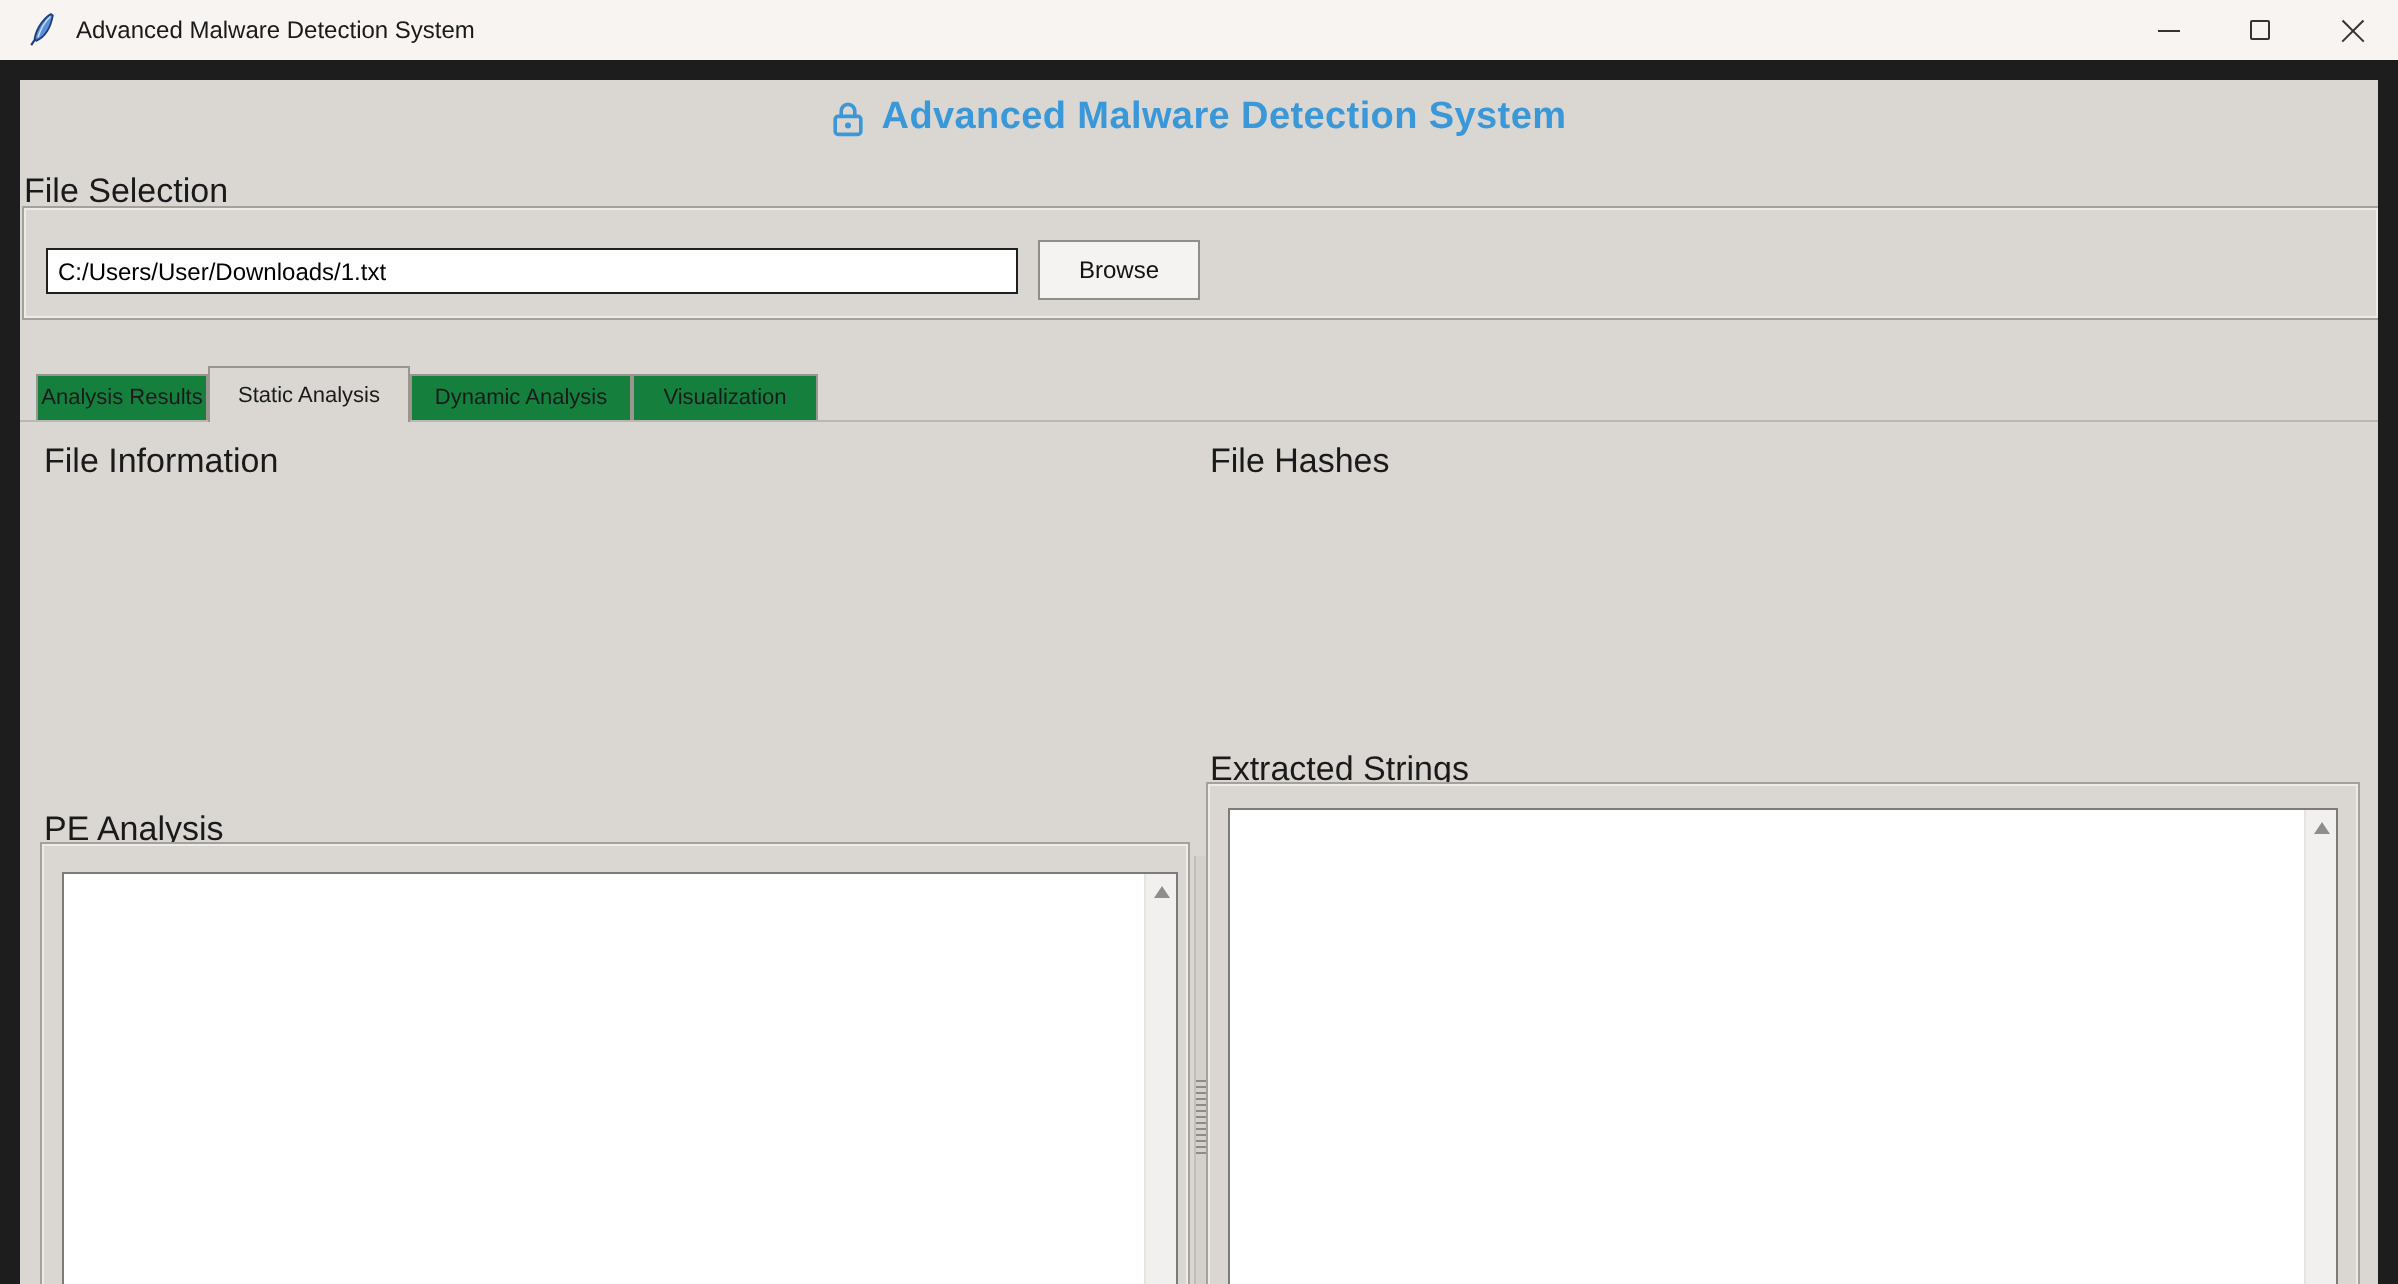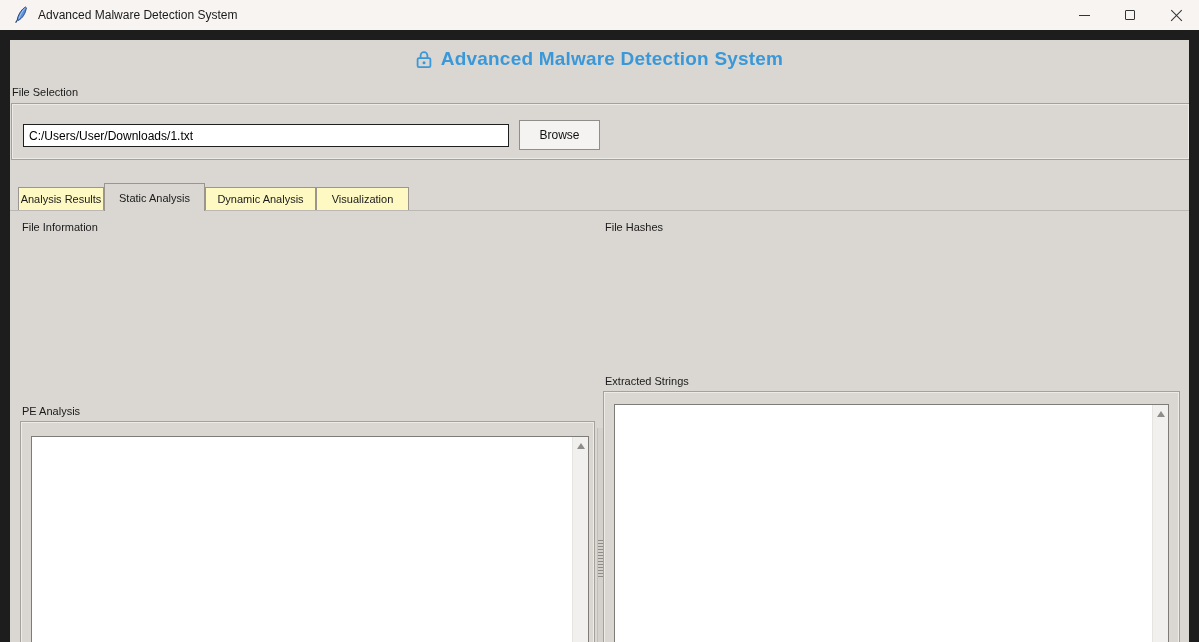--- a/index.html
+++ b/index.html
@@ -36,21 +36,21 @@
   }
 
   
   .header{
     position:absolute; left:0; top:2px; width:100%; height:34px;
     display:flex; align-items:center; justify-content:center; gap:9px;
   }
   .header .title{ font-size:19px; font-weight:bold; color:#3a98d9; letter-spacing:0.2px; }
 
   
-  .group-label{ position:absolute; font-size:11px; color:#1a1a1a; }
+  .group-label{ position:absolute; font-size:17px; color:#1a1a1a; }
   .group-box{
     position:absolute; border:1px solid #a5a19a;
     box-shadow:inset 0 0 0 1px #ecebe7;
     background:#dad7d2;
   }
 
   
   .fs-entry{
     position:absolute; left:11px; top:20px; width:486px; height:23px;
     background:#fff; border:1px solid #1f1f1f; font-size:12px;
@@ -65,21 +65,21 @@
     position:absolute; left:600px; top:14px; width:94px; height:34px;
     background:#3a98d9; border:1px solid #8f8f8f;
     box-shadow:inset 0 0 0 2px #3a98d9, 0 0 0 1px #c9c6c1;
     color:#fff; font-size:12.5px; font-weight:bold;
     display:flex; align-items:center; justify-content:center; cursor:default;
   }
 
   
   .tab{
     position:absolute; height:23px; top:147px;
-    background:#fef9c3; border:1px solid #9a968f; border-bottom:none;
+    background:#15803d; border:1px solid #9a968f; border-bottom:none;
     font-size:11px; color:#1a1a1a;
     display:flex; align-items:center; justify-content:center;
     cursor:default; white-space:nowrap;
   }
   .tab.selected{
     top:143px; height:28px; background:#dad7d2; z-index:3;
   }
   .tab-base{
     position:absolute; left:0; top:170px; width:100%; height:1px;
     background:rgba(0,0,0,0.14); z-index:1;

